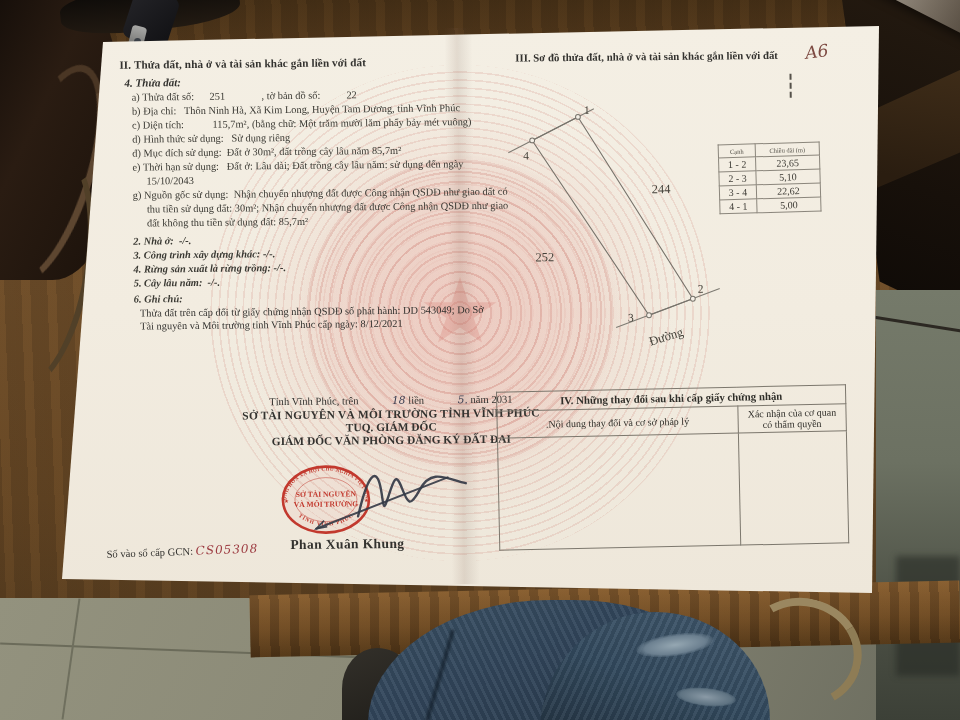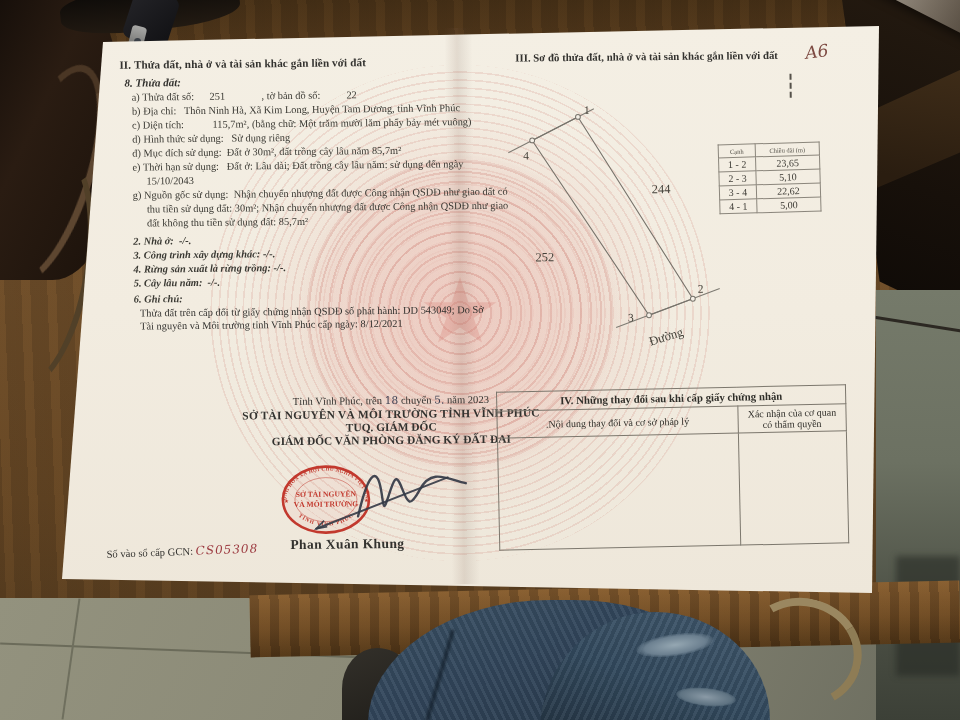--- a/index.html
+++ b/index.html
@@ -114,21 +114,21 @@
 
   .iv-table{position:absolute;left:436px;top:365px;width:350px;border-collapse:collapse;
       transform:rotate(-.6deg);color:#2f2e29;}
   .iv-table td{border:1.2px solid #7c776d;}
   .iv-title{font-weight:bold;font-size:10.8px;text-align:center;padding:3px 2px;}
   .iv-col{font-size:10px;text-align:center;padding:2px;}
   .iv-body{height:112px;}
 
   .signblock{position:absolute;left:120px;top:368px;width:420px;text-align:center;}
   .dateline{font-size:10.6px;}
-  .hand{font-family:"DejaVu Serif",serif;color:#3c3f52;}
+  .hand{font-family:"DejaVu Serif",serif;font-style:italic;color:#3c3f52;margin-left:31px;}
   .orgline{font-weight:bold;font-size:11.4px;margin-top:2px;letter-spacing:.2px;}
   .tuq{font-weight:bold;font-size:11.4px;margin-top:1px;}
   .role{font-weight:bold;font-size:11.4px;margin-top:1px;}
   .name{position:absolute;left:228px;top:510px;font-weight:bold;font-size:13.5px;letter-spacing:.4px;}
   .gcn{position:absolute;left:44px;top:516px;font-size:10.6px;transform:rotate(-1.4deg);}
   .gcn .code{font-family:"DejaVu Serif",serif;font-style:italic;color:#9c3a40;font-size:12px;letter-spacing:1px;}
 
   .stamp{position:absolute;left:216px;top:436px;}
   .sig{position:absolute;left:236px;top:428px;}
 
@@ -169,21 +169,21 @@
   <div class="paper">
     <div class="drum"></div>
     <div class="drum-inner"></div>
     <div class="drum-star"></div>
   </div>
   <div class="fold"></div>
 
   <div class="paper-tilt">
 
     <div class="h2">II. Thửa đất, nhà ở và tài sản khác gắn liền với đất</div>
-    <div class="s1t">8. Thửa đất:</div>
+    <div class="s1t">4. Thửa đất:</div>
 
     <div class="tl" style="top:62px">a) Thửa đất số:      251              , tờ bản đồ số:          22</div>
     <div class="tl" style="top:76px">b) Địa chỉ:   Thôn Ninh Hà, Xã Kim Long, Huyện Tam Dương, tỉnh Vĩnh Phúc</div>
     <div class="tl" style="top:90px">c) Diện tích:           115,7m², (bằng chữ: Một trăm mười lăm phẩy bảy mét vuông)</div>
     <div class="tl" style="top:104px">d) Hình thức sử dụng:   Sử dụng riêng</div>
     <div class="tl" style="top:118px">đ) Mục đích sử dụng:  Đất ở 30m², đất trồng cây lâu năm 85,7m²</div>
     <div class="tl" style="top:132px">e) Thời hạn sử dụng:   Đất ở: Lâu dài; Đất trồng cây lâu năm: sử dụng đến ngày</div>
     <div class="tl ind" style="top:146px">15/10/2043</div>
     <div class="tl" style="top:160px">g) Nguồn gốc sử dụng:  Nhận chuyển nhượng đất được Công nhận QSDĐ như giao đất có</div>
     <div class="tl ind" style="top:174px">thu tiền sử dụng đất: 30m²; Nhận chuyển nhượng đất được Công nhận QSDĐ như giao</div>
@@ -194,23 +194,23 @@
     <div class="tl bi" style="top:234px">4. Rừng sản xuất là rừng trồng: -/-.</div>
     <div class="tl bi" style="top:248px">5. Cây lâu năm:  -/-.</div>
     <div class="tl bi" style="top:264px">6. Ghi chú:</div>
     <div class="notebody" style="position:absolute;top:278px">Thửa đất trên cấp đổi  từ giấy chứng nhận QSDĐ số phát hành: DD 543049; Do Sở</div>
     <div class="notebody" style="position:absolute;top:291px">Tài nguyên và Môi trường tỉnh Vĩnh Phúc cấp ngày: 8/12/2021</div>
 
     <div class="signblock">
       <div class="dateline">
         <span>Tỉnh Vĩnh Phúc, trên</span>
         <span class="hand">18</span>
-        <span>chuyển</span>
+        <span>liền</span>
         <span class="hand">5.</span>
-        <span>năm 2023</span>
+        <span>năm 2031</span>
       </div>
       <div class="orgline">SỞ TÀI NGUYÊN VÀ MÔI TRƯỜNG TỈNH VĨNH PHÚC</div>
       <div class="tuq">TUQ. GIÁM ĐỐC</div>
       <div class="role">GIÁM ĐỐC VĂN PHÒNG ĐĂNG KÝ ĐẤT ĐAI</div>
     </div>
 
     <svg class="stamp" width="96" height="74" viewBox="0 0 96 74">
       <defs>
         <path id="arcTop" d="M 8 38 A 40 30 0 0 1 88 38"></path>
         <path id="arcBot" d="M 12 36 A 36 27 0 0 0 84 36"></path>

